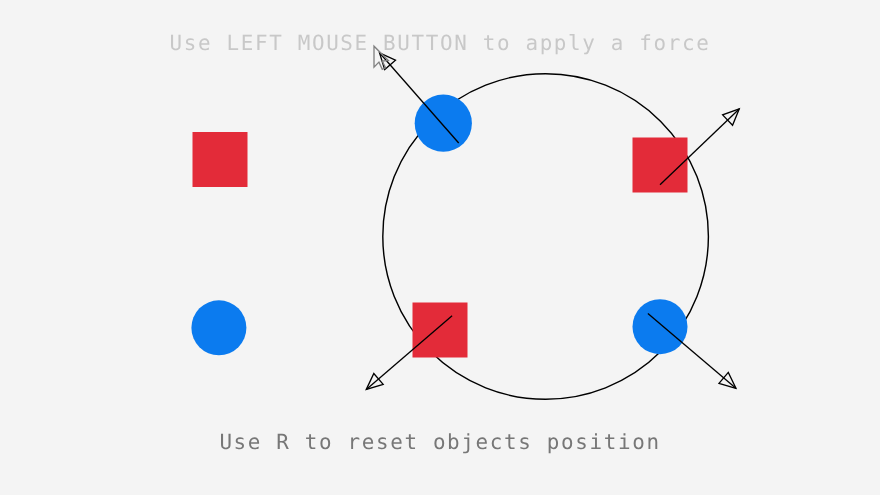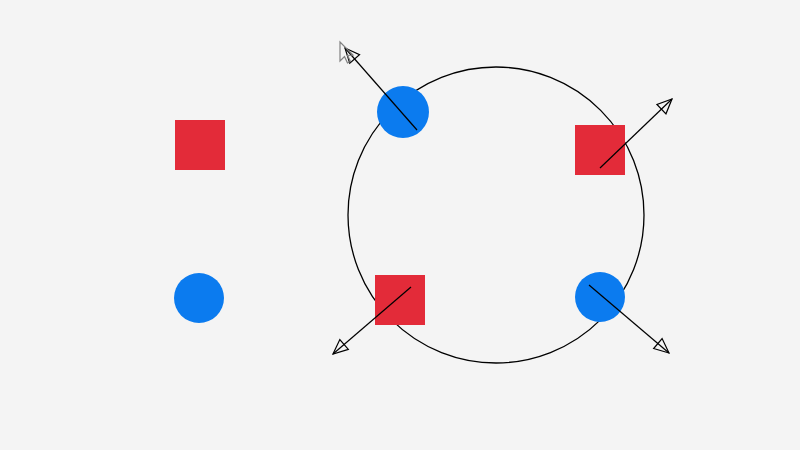--- a/index.html
+++ b/index.html
@@ -83,15 +83,17 @@
           <polygon points="669,353 653.6431395610122,348.5092497890163 662.0938727834592,338.5672107037844" fill="none" stroke="#000000" stroke-width="1.2" stroke-linejoin="miter"></polygon>
         </g>
       </g>
 
     <g id="cursor-layer">
         <polygon points="340,42 340,61 344.5,56.5 347.5,63 350.5,61.5 347.5,55.5 353,55" fill="none" stroke="#808080" stroke-width="1.2"></polygon>
       </g>
 
   </svg>
 
+  <div class="hud-text" id="hud-top" style="color: rgb(200, 200, 200);">Use LEFT MOUSE BUTTON to apply a force</div>
 
+  <div class="hud-text" id="hud-bottom" style="color: rgb(119, 119, 119);">Use R to reset objects position</div>
 
 </div>
 
 </body></html>

